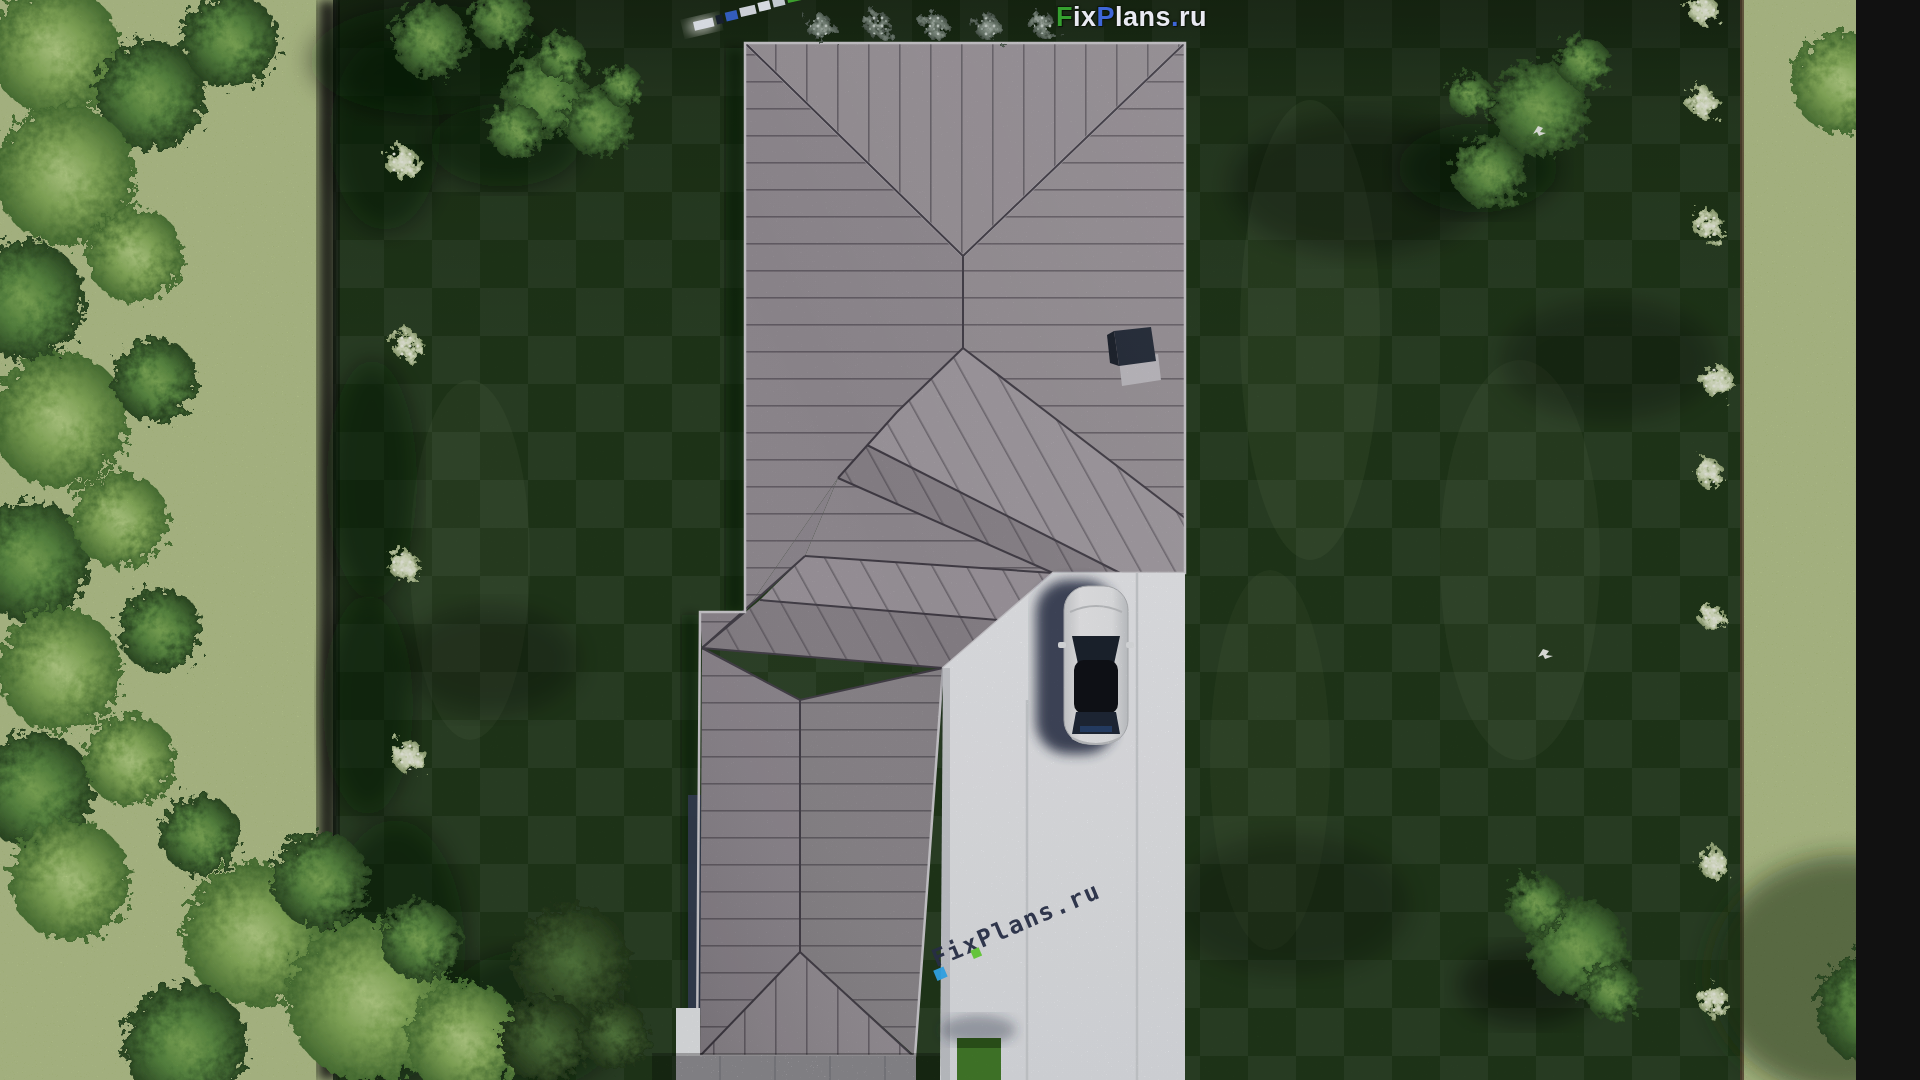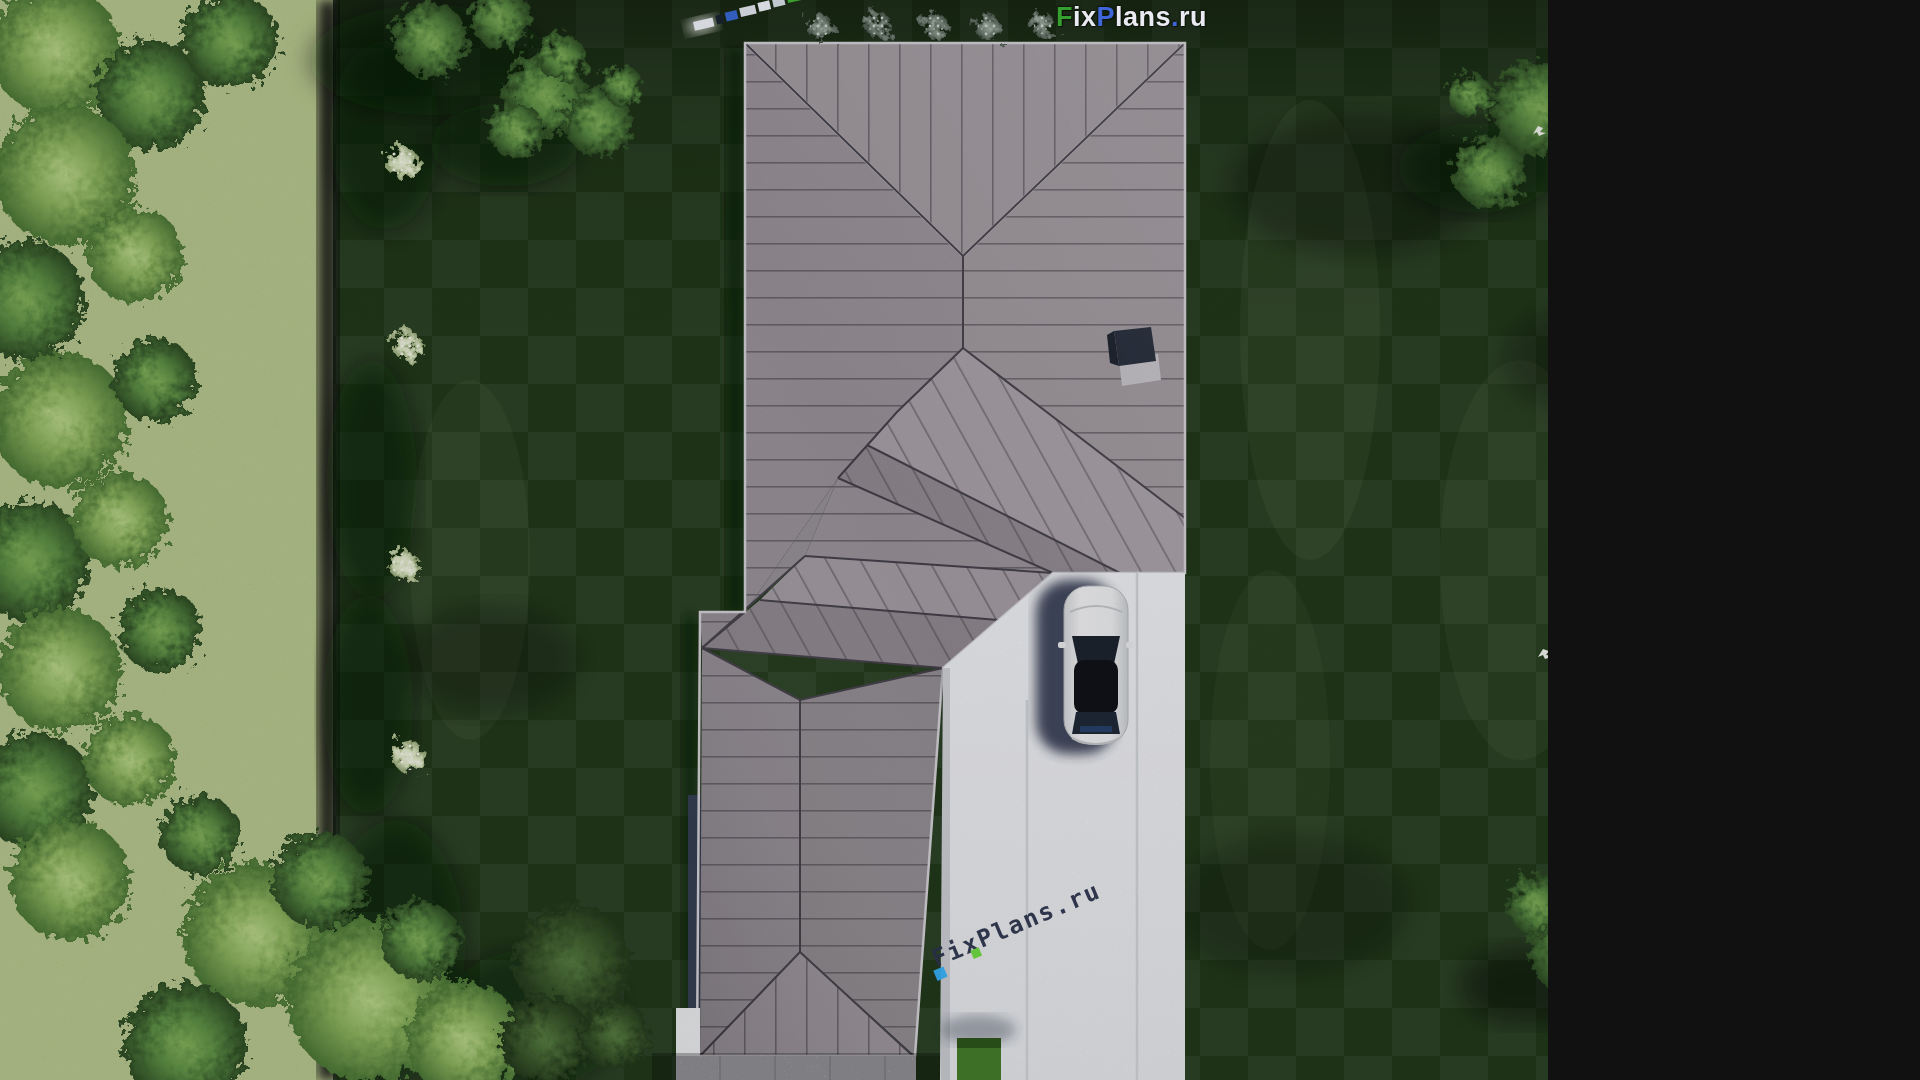--- a/index.html
+++ b/index.html
@@ -1,16 +1,16 @@
 <!DOCTYPE html>
 <html><head>
 <meta charset="utf-8">
 <style>
   html,body{margin:0;padding:0;background:#111;}
-  .stage{position:relative;width:1548px;height:1080px;overflow:hidden;
+  .stage{position:relative;width:1856px;height:1080px;overflow:hidden;
          font-family:"Liberation Sans",sans-serif;background:#223a1b;}
   .stage svg{position:absolute;left:0;top:0;}
   .wm-top{position:absolute;left:1056px;top:2px;font-weight:bold;font-size:27px;
           letter-spacing:.5px;white-space:nowrap;
           text-shadow:0 0 3px rgba(8,16,4,.95),1px 1px 0 rgba(12,20,8,.85),-1px -1px 0 rgba(12,20,8,.6);}
   .wm-diag{position:absolute;left:933px;top:946px;transform:rotate(-23deg);transform-origin:0 50%;
            font-family:"DejaVu Sans Mono",monospace;font-weight:bold;font-size:24px;
            letter-spacing:2px;opacity:.95;white-space:nowrap;}
   .wm-accent{position:absolute;width:11px;height:11px;}
   .wm-accent.blue{left:-4px;top:24px;}

